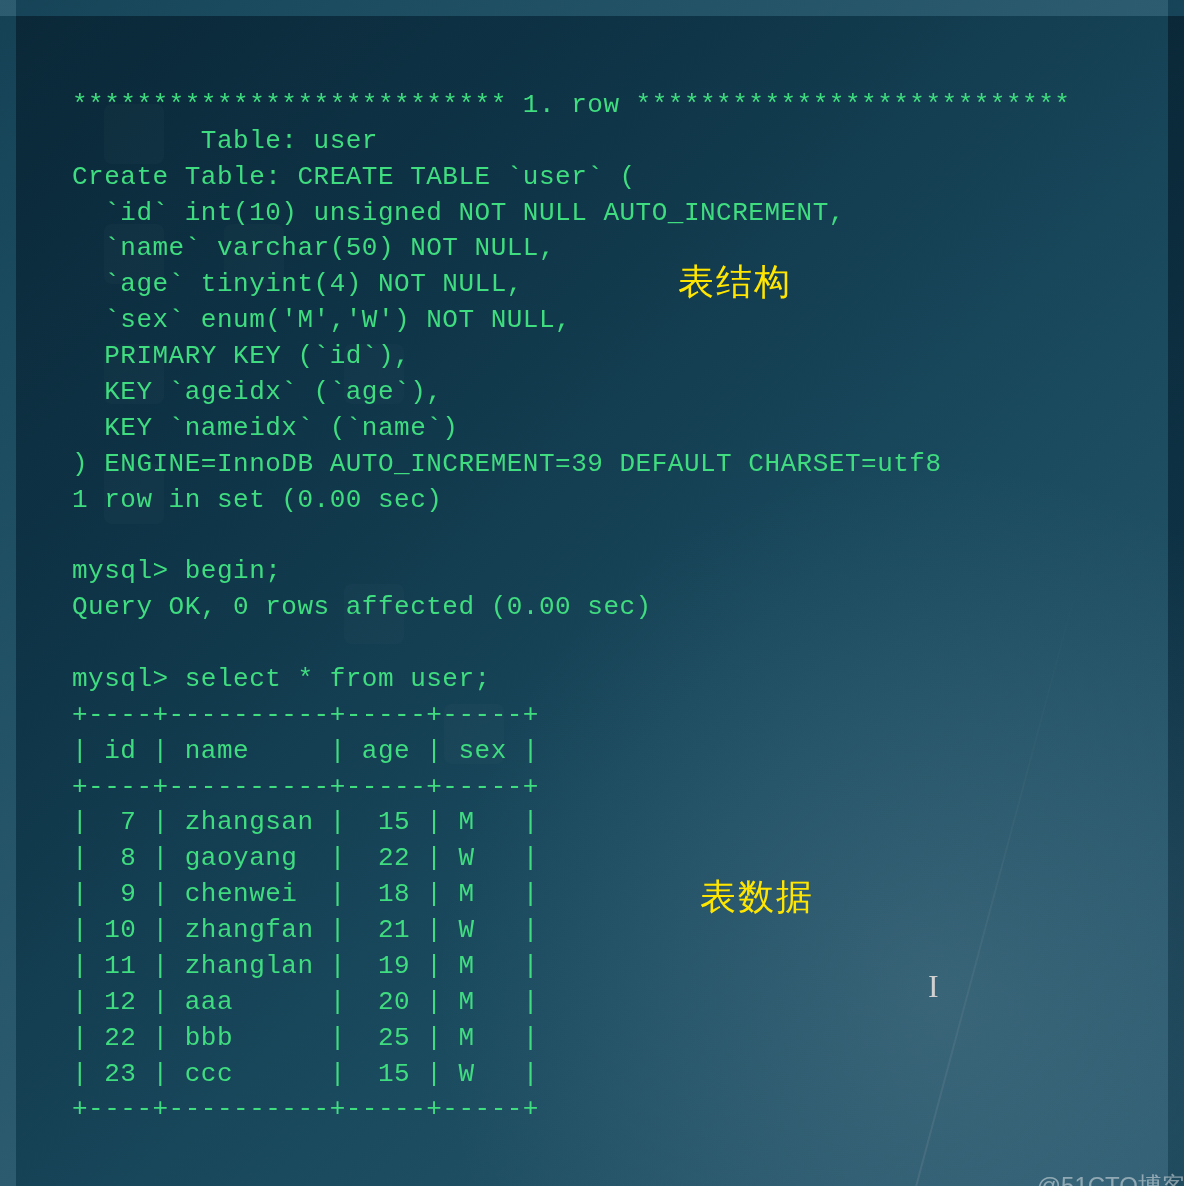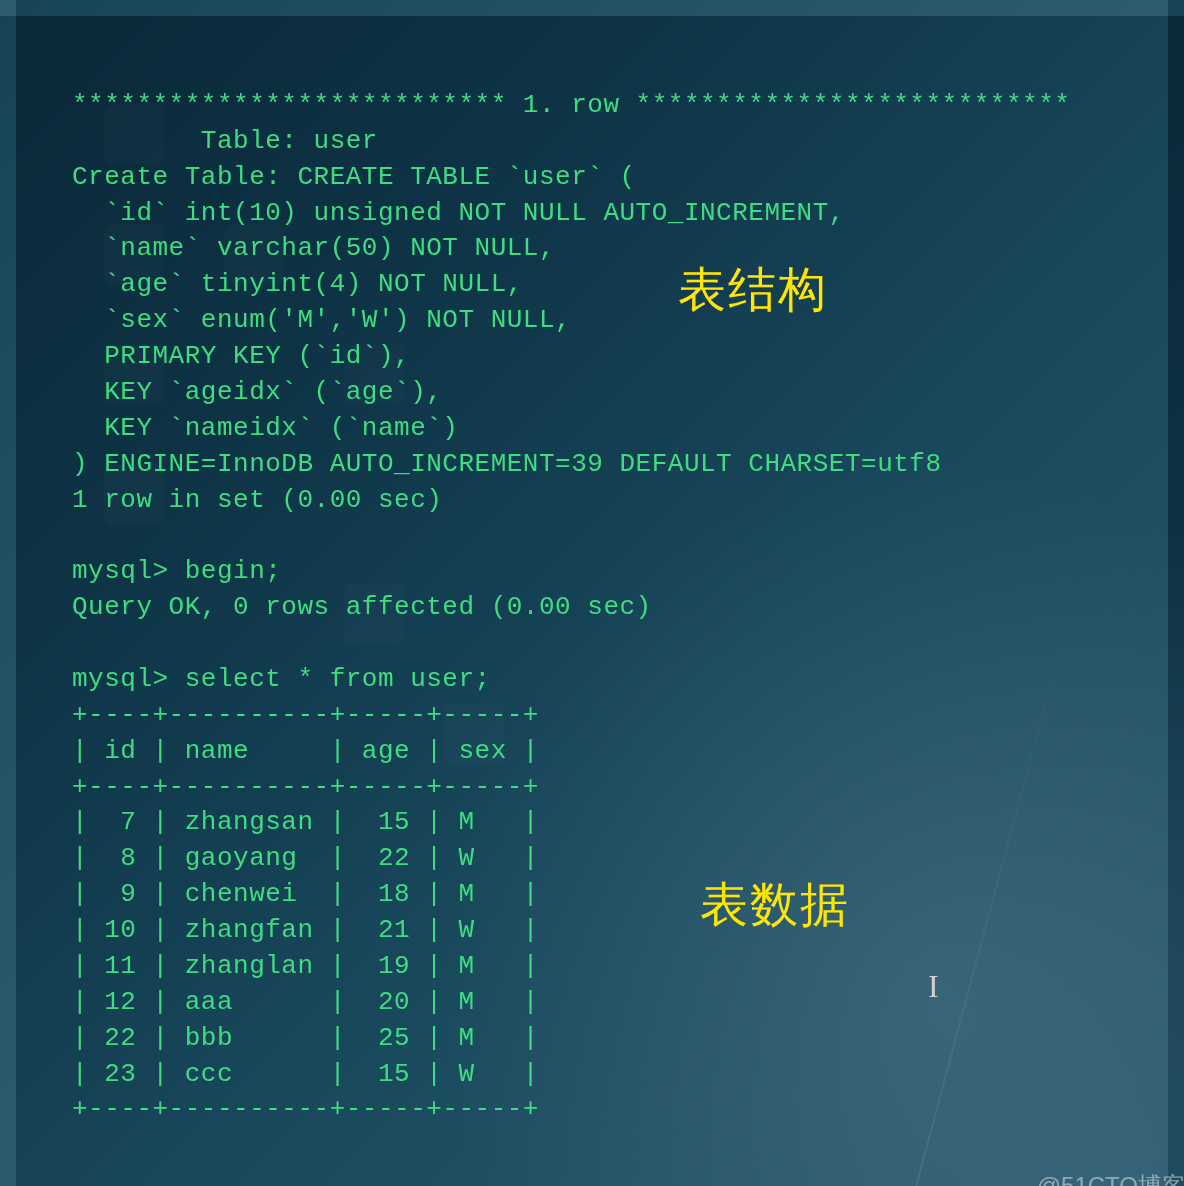--- a/index.html
+++ b/index.html
@@ -60,21 +60,21 @@
     .terminal {
       position: relative;
       padding: 4px 8px;
       line-height: 1.38;
       white-space: pre;
       letter-spacing: 0.5px;
     }
     .annotation {
       position: absolute;
       color: #ffe600;
-      font-size: 48px;
+      font-size: 36px;
       font-weight: normal;
       font-family: 'SimSun', 'Microsoft YaHei', sans-serif;
       letter-spacing: 2px;
     }
     .annotation-1 {
       top: 210px;
       left: 630px;
     }
     .annotation-2 {
       top: 825px;

